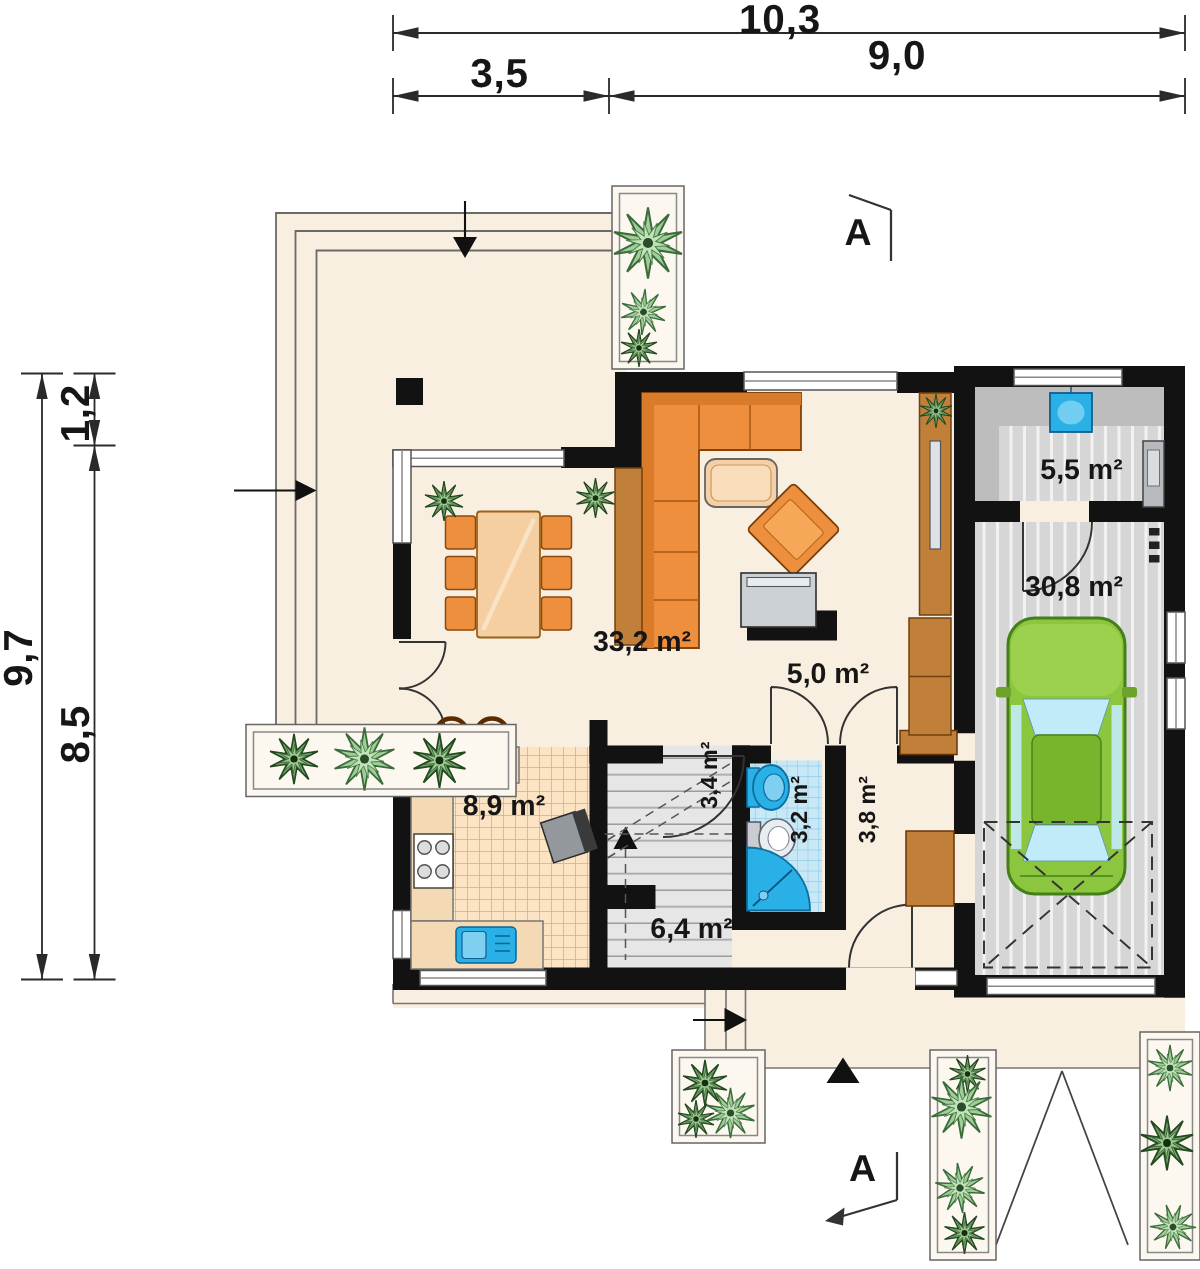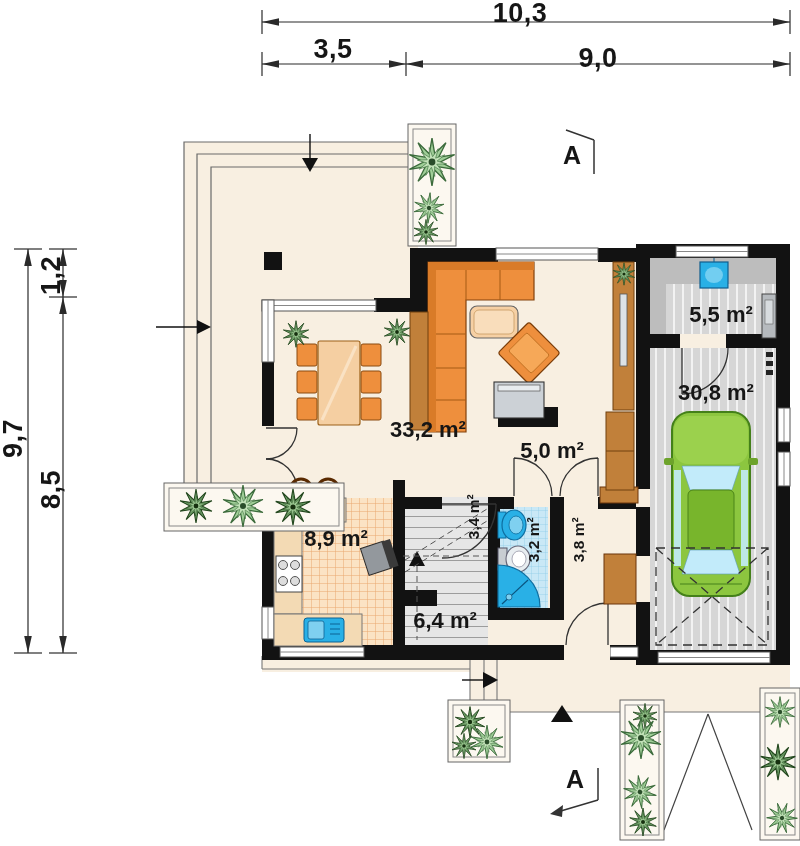--- a/index.html
+++ b/index.html
@@ -1,21 +1,21 @@
 <!DOCTYPE html>
 <html style="--wall: #121212; --floor: #f8efe1; --kitchen-tile: #fbe3c4; --bathroom-tile: #c9e8f6; --garage-floor: #d6d6d6; --furniture-orange: #ee8f3d; --wood: #c1803a; --car-green: #8cc63f; --plant-green: #9fce97; --fixture-blue: #29b0e6;"><head>
 <meta charset="utf-8">
 <style>
   html,body{margin:0;padding:0;background:#fff;}
   #plan-root{position:relative;width:800px;height:846px;background:#fff;overflow:hidden;
              font-family:"Liberation Sans","DejaVu Sans",sans-serif;}
   svg{position:absolute;left:0;top:0;}
   .lbl{position:absolute;font-weight:bold;color:#161616;text-align:center;white-space:nowrap;line-height:1;}
   .dim{font-size:27px;letter-spacing:0.5px;}
-  .area{font-size:22px;}
+  .area{font-size:19px;}
   .smallarea{font-size:15.5px;}
   .sec{font-size:25px;}
   .rot{transform:rotate(-90deg);transform-origin:center center;}
   
   .wall{fill:var(--wall,#121212);}
   .floor-base{fill:var(--floor,#f8efe1);}
   .ktile-bg{fill:var(--kitchen-tile,#fbe3c4);}
   .btile-bg{fill:var(--bathroom-tile,#c9e8f6);}
   .gfloor-bg{fill:var(--garage-floor,#d6d6d6);}
   .orange{fill:var(--furniture-orange,#ee8f3d);}
@@ -373,29 +373,29 @@
     <path d="M594,140 V174 M594,140 L566,130"></path>
   </g>
   <g stroke="#333" stroke-width="1.5" fill="none">
     <path d="M598,768 V800 M598,800 L554,813"></path>
     <polygon points="550,814 563,805 562,817" fill="#333" stroke="none"></polygon>
   </g>
 </svg>
 
 <div class="lbl dim" style="left:470px;top:0px;width:100px;">10,3</div>
 <div class="lbl dim" style="left:283px;top:36px;width:100px;">3,5</div>
-<div class="lbl dim" style="left:548px;top:45px;width:100px;">9,0</div>
+<div class="lbl dim" style="left:548px;top:24px;width:100px;">9,0</div>
 <div class="lbl dim rot" style="left:-37px;top:425px;width:100px;">9,7</div>
 <div class="lbl dim rot" style="left:1px;top:262px;width:100px;">1,2</div>
 <div class="lbl dim rot" style="left:1px;top:476px;width:100px;">8,5</div>
 
 <div class="lbl area" style="left:383px;top:419px;width:90px;">33,2 m²</div>
 <div class="lbl area" style="left:507px;top:440px;width:90px;">5,0 m²</div>
 <div class="lbl area" style="left:291px;top:528px;width:90px;">8,9 m²</div>
-<div class="lbl area" style="left:400px;top:610px;width:90px;">6,4 m²</div>
+<div class="lbl area" style="left:416px;top:610px;width:90px;">6,4 m²</div>
 <div class="lbl area" style="left:676px;top:304px;width:90px;">5,5 m²</div>
 <div class="lbl area" style="left:671px;top:382px;width:90px;">30,8 m²</div>
 <div class="lbl smallarea rot" style="left:434px;top:509px;width:80px;">3,4 m²</div>
 <div class="lbl smallarea rot" style="left:494px;top:532px;width:80px;">3,2 m²</div>
 <div class="lbl smallarea rot" style="left:539px;top:532px;width:80px;">3,8 m²</div>
 
 <div class="lbl sec" style="left:552px;top:143px;width:40px;">A</div>
 <div class="lbl sec" style="left:555px;top:767px;width:40px;">A</div>
 
 </div>

